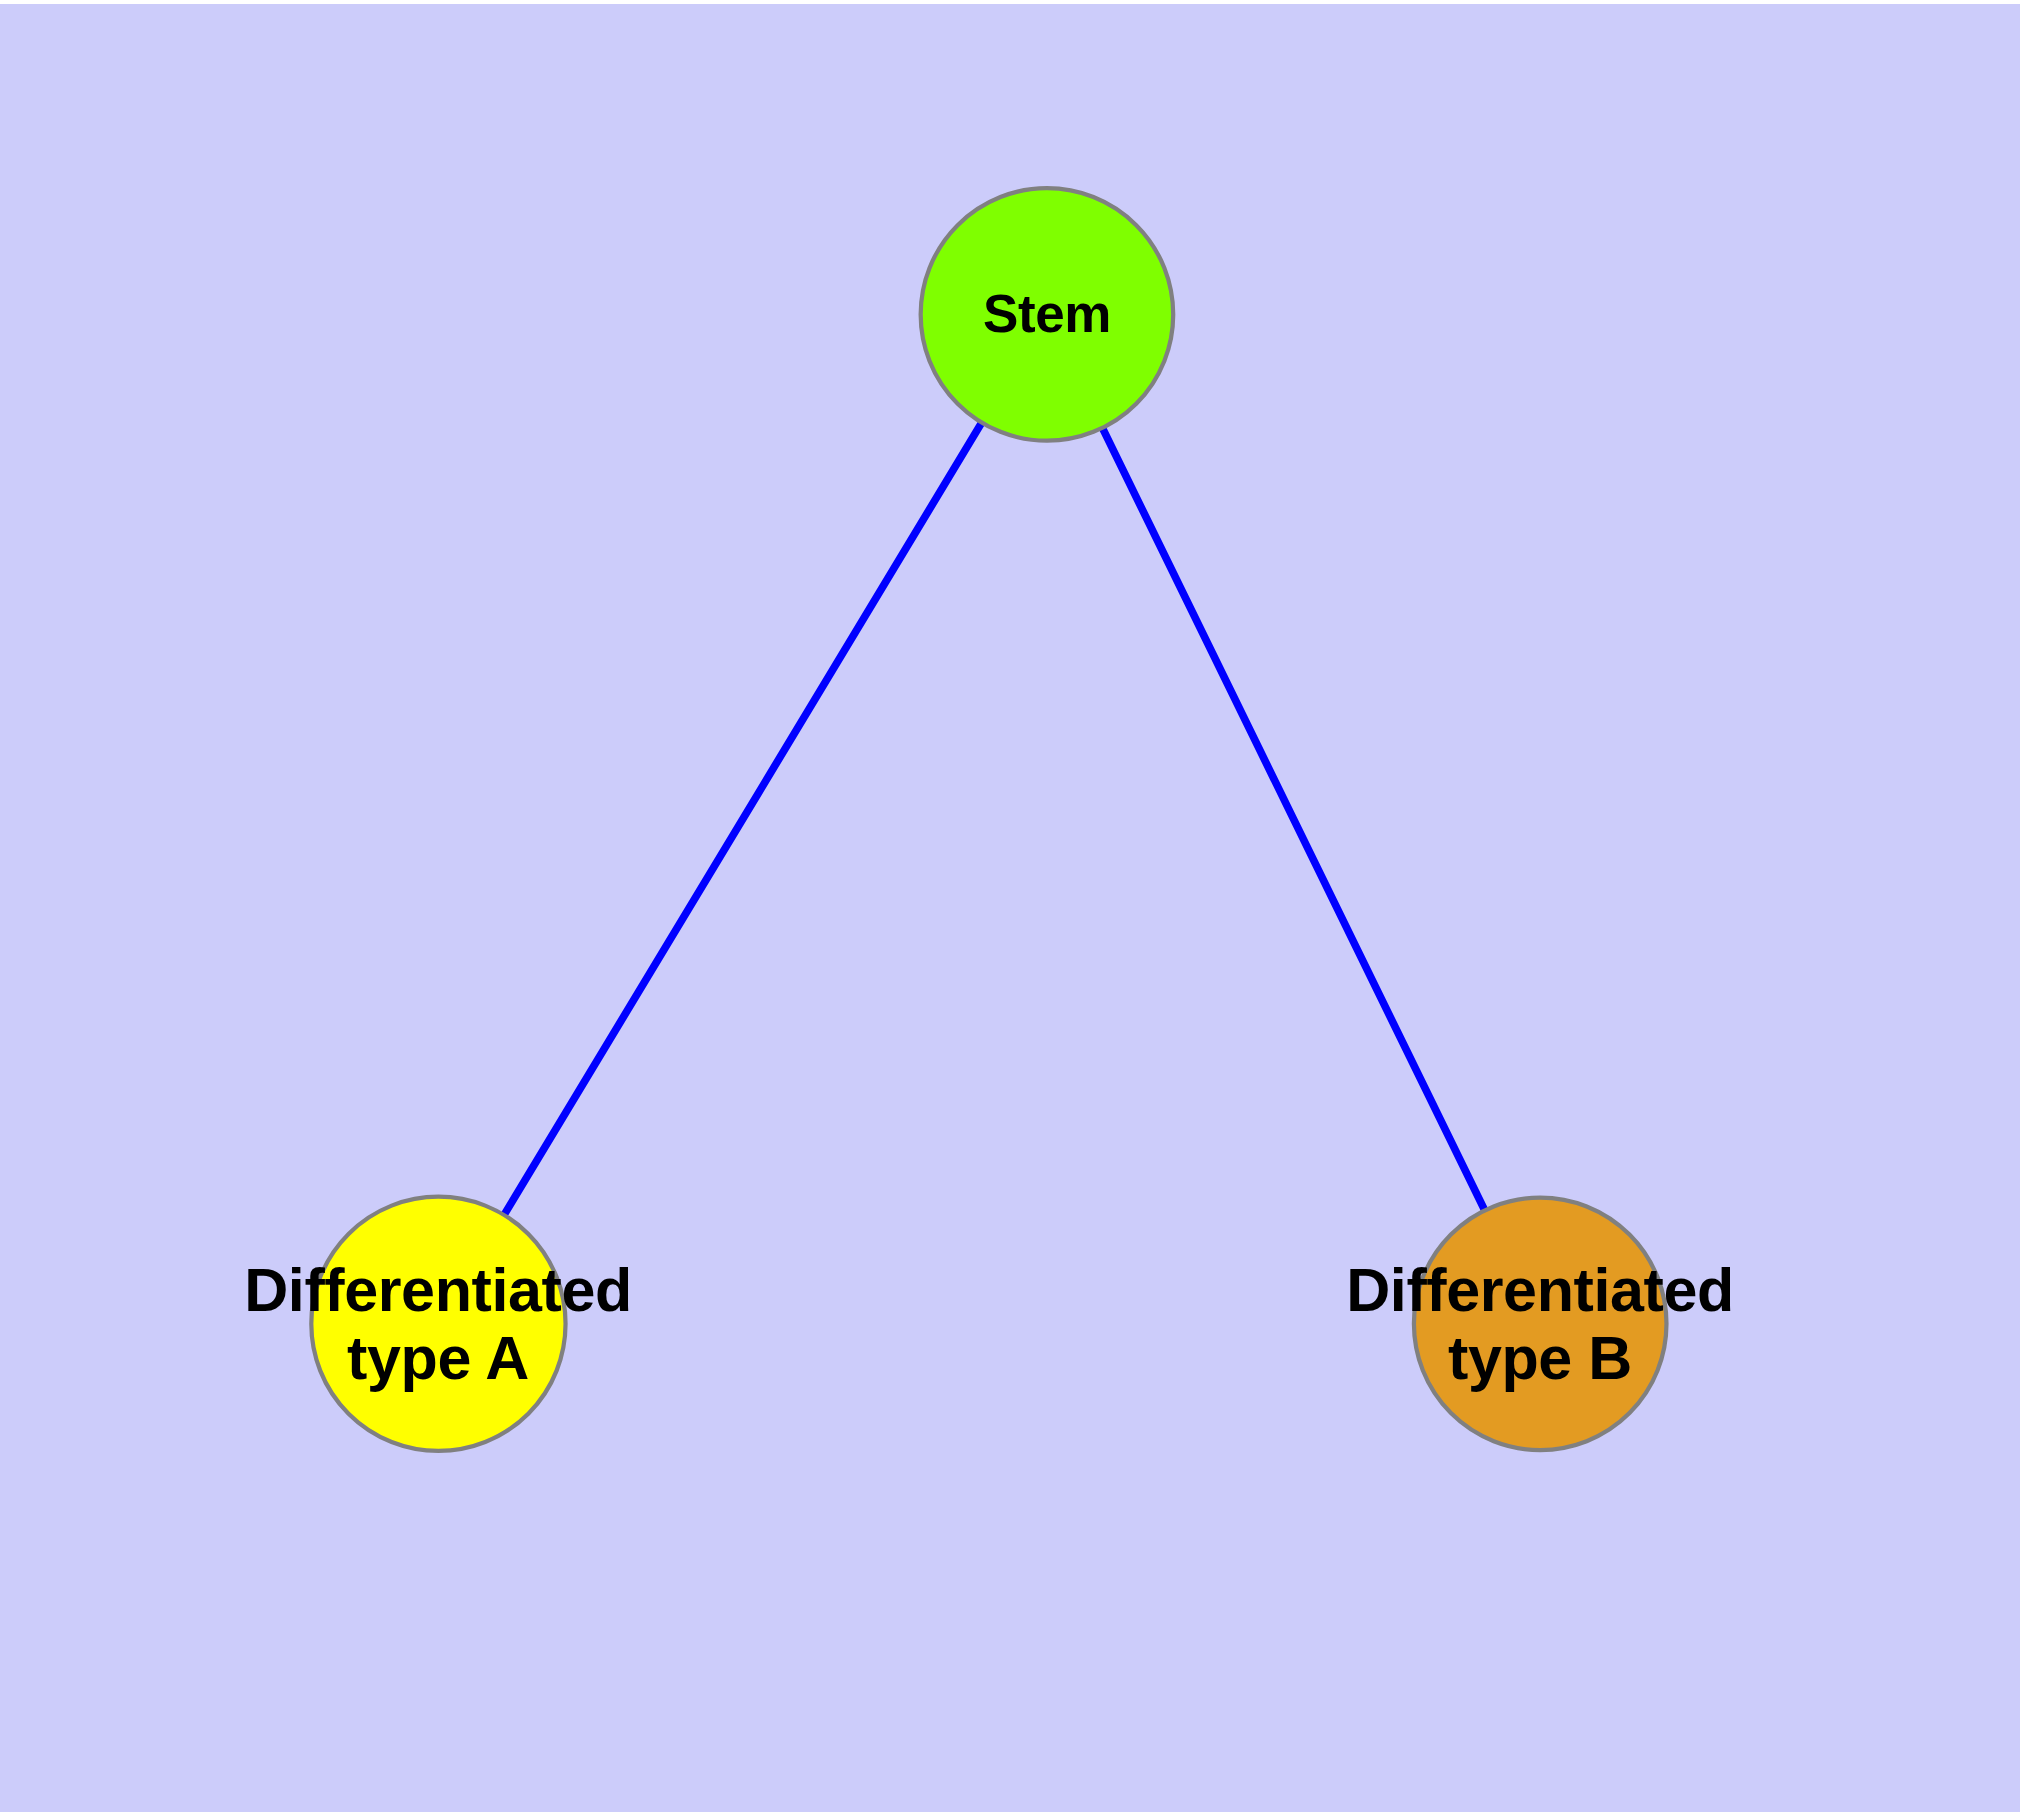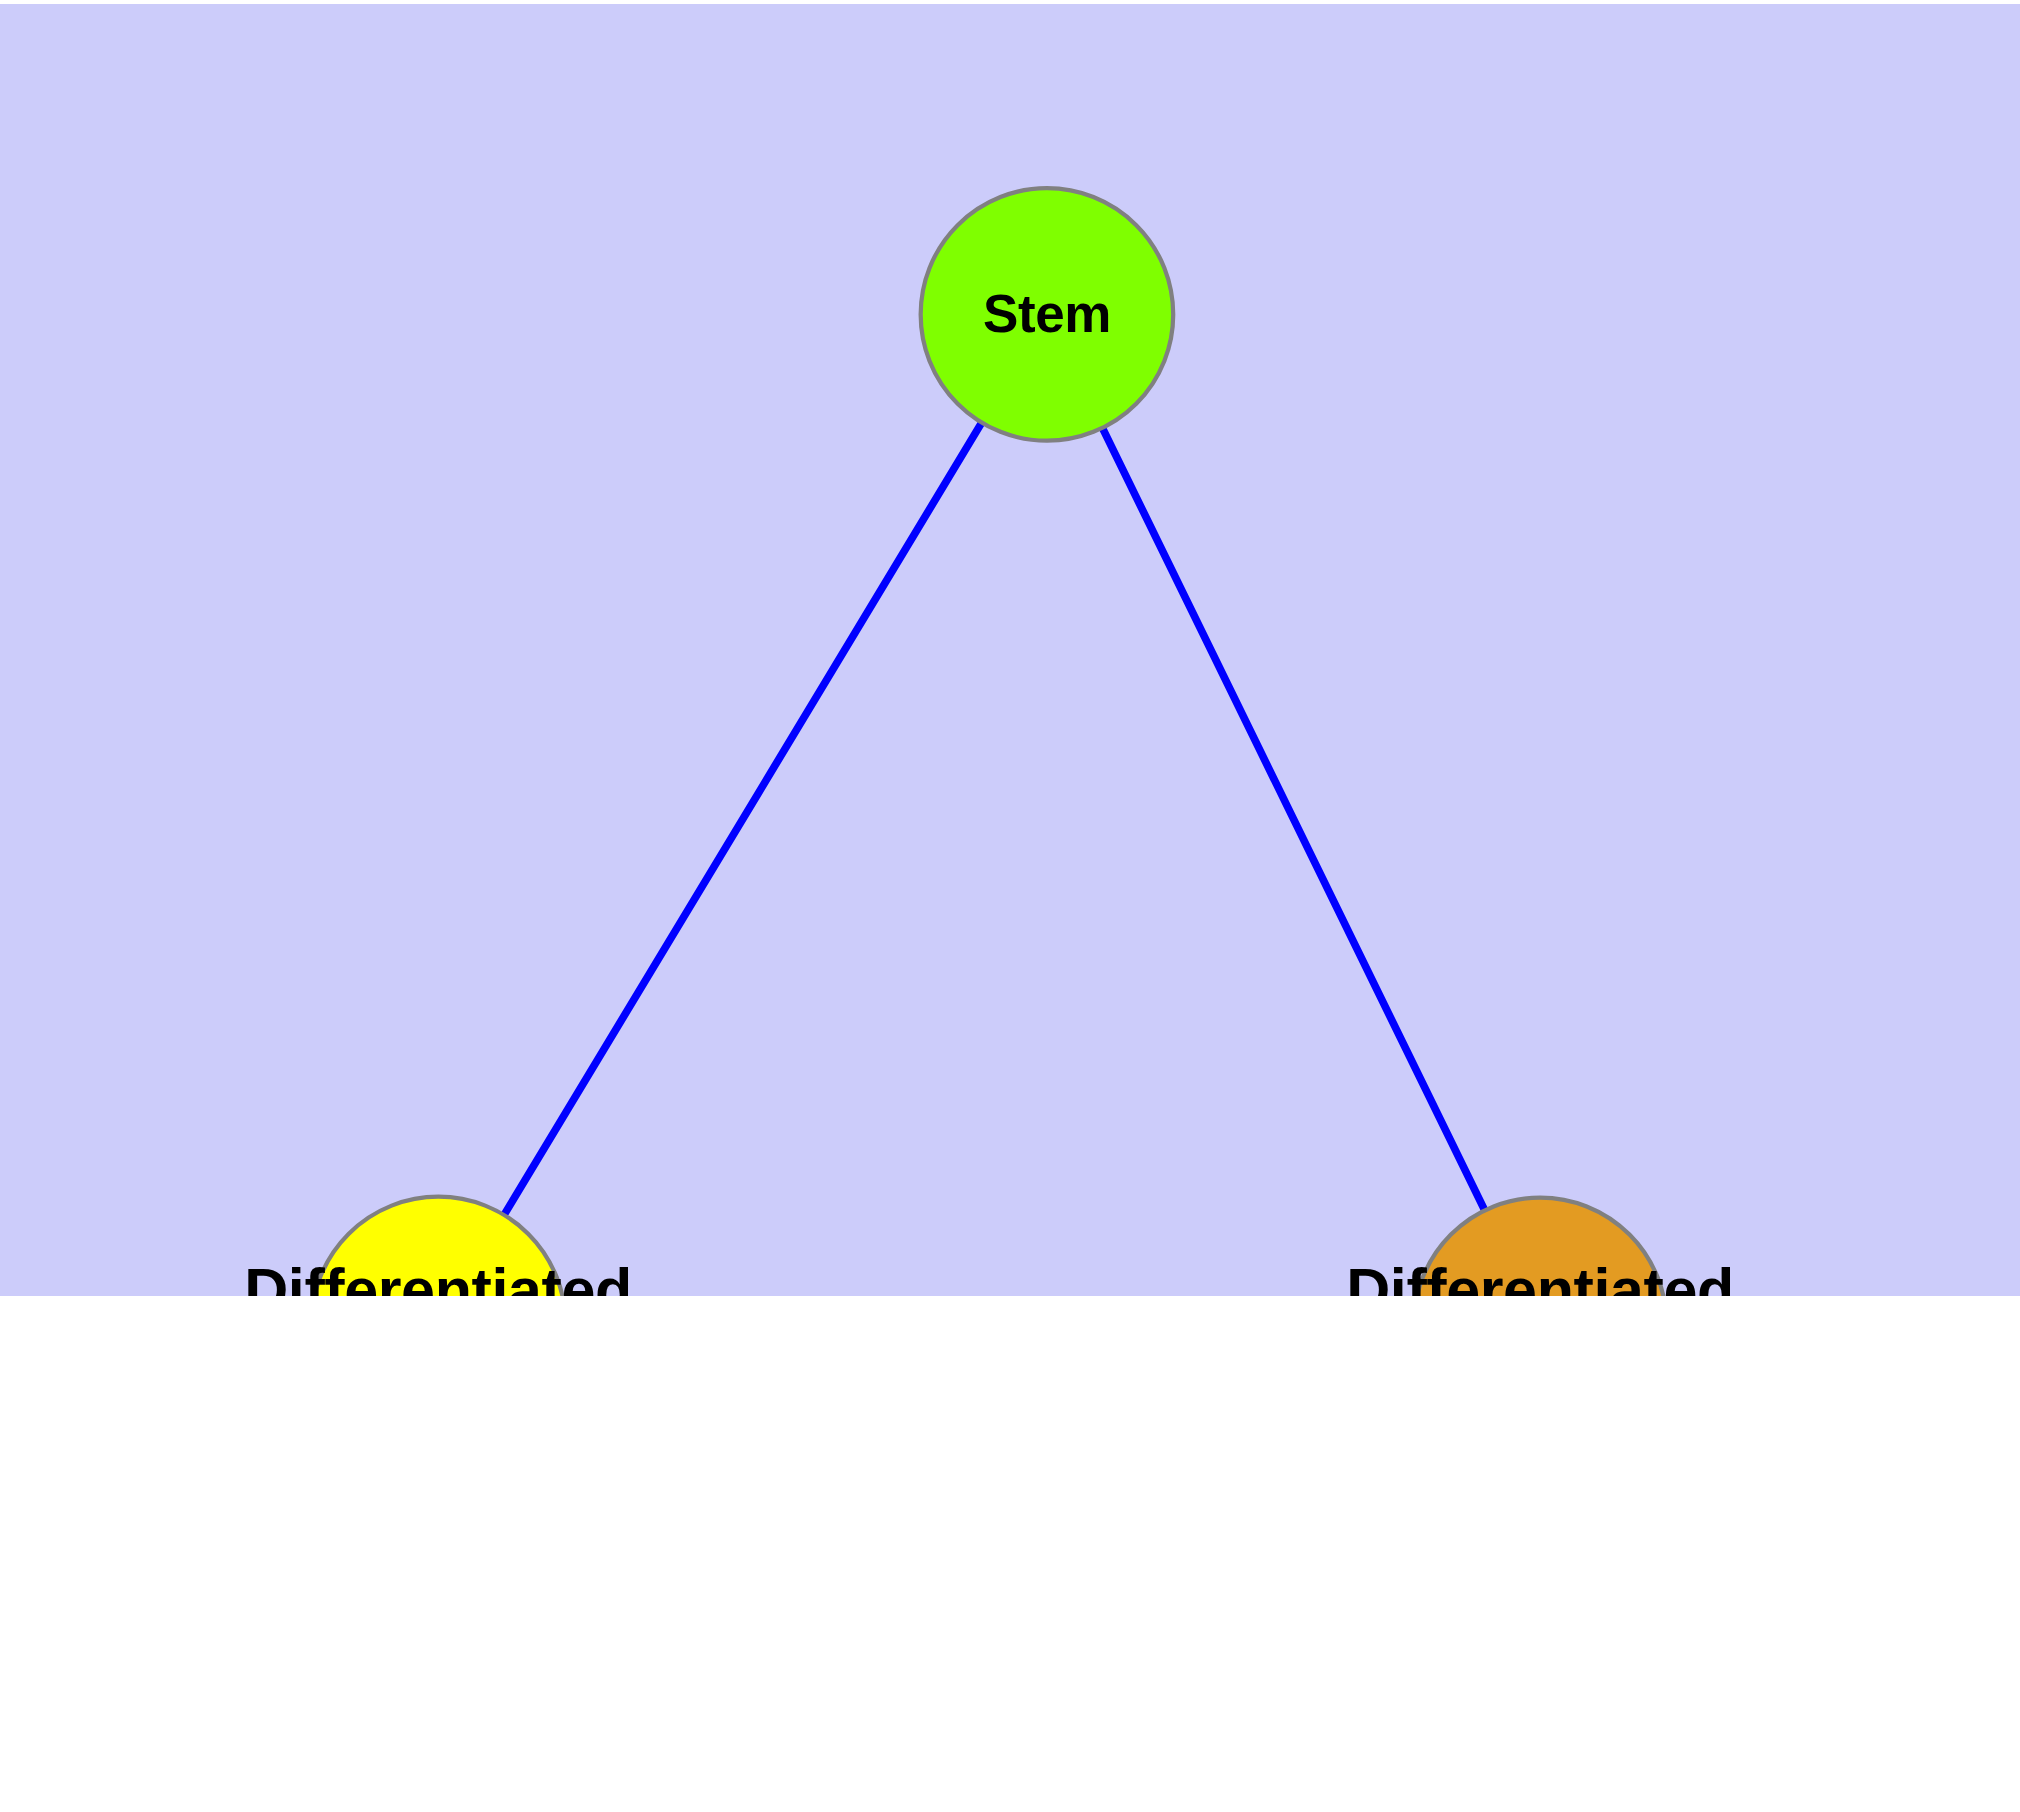--- a/index.html
+++ b/index.html
@@ -4,21 +4,21 @@
 <title>Cell Differentiation Graph</title>
 <style>
   html, body {
     margin: 0;
     padding: 0;
     background: #ffffff;
   }
   #canvas {
     position: relative;
     width: 2021px;
-    height: 1296px;
+    height: 1812px;
     overflow: hidden;
     background: #ffffff;
     font-family: "Liberation Sans", "DejaVu Sans", sans-serif;
   }
   #plot-background {
     position: absolute;
     left: 0;
     top: 4.2px;
     width: 2021px;
     height: 1808px;

